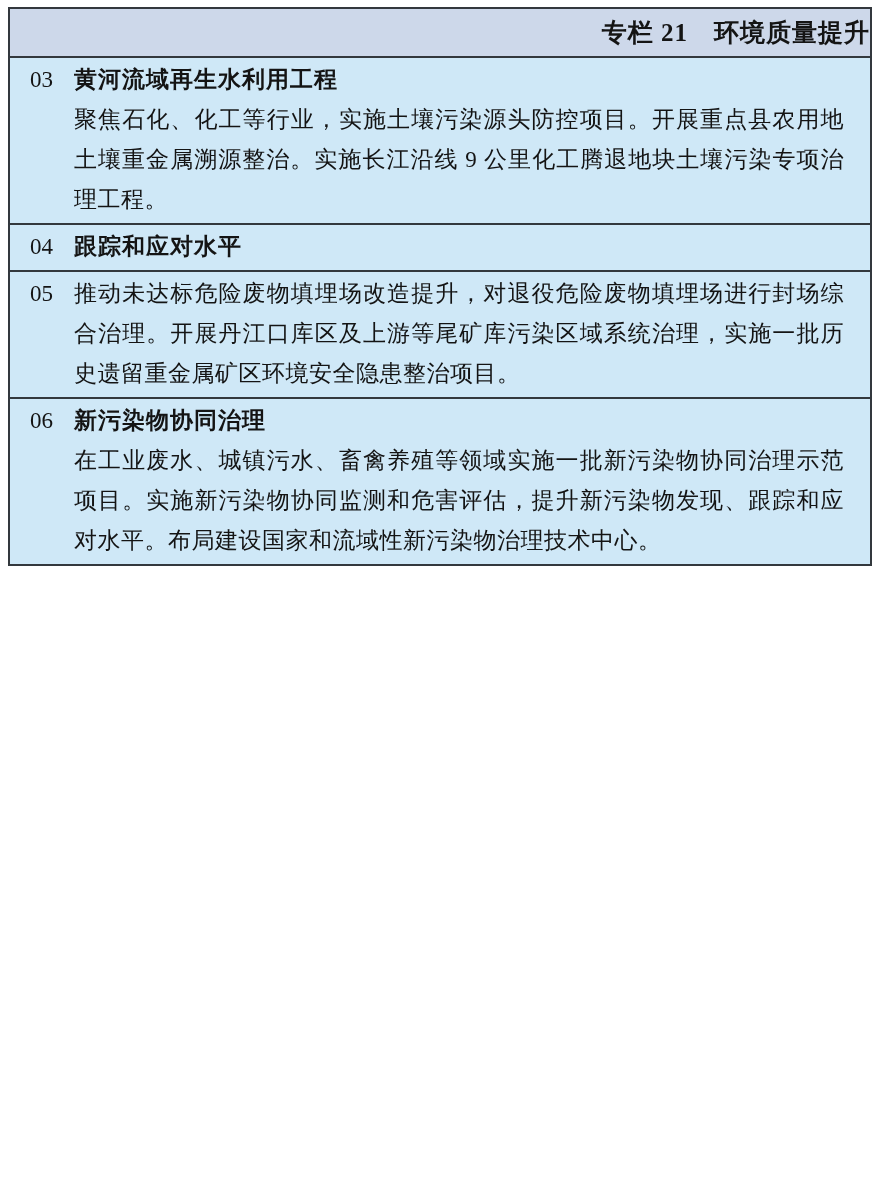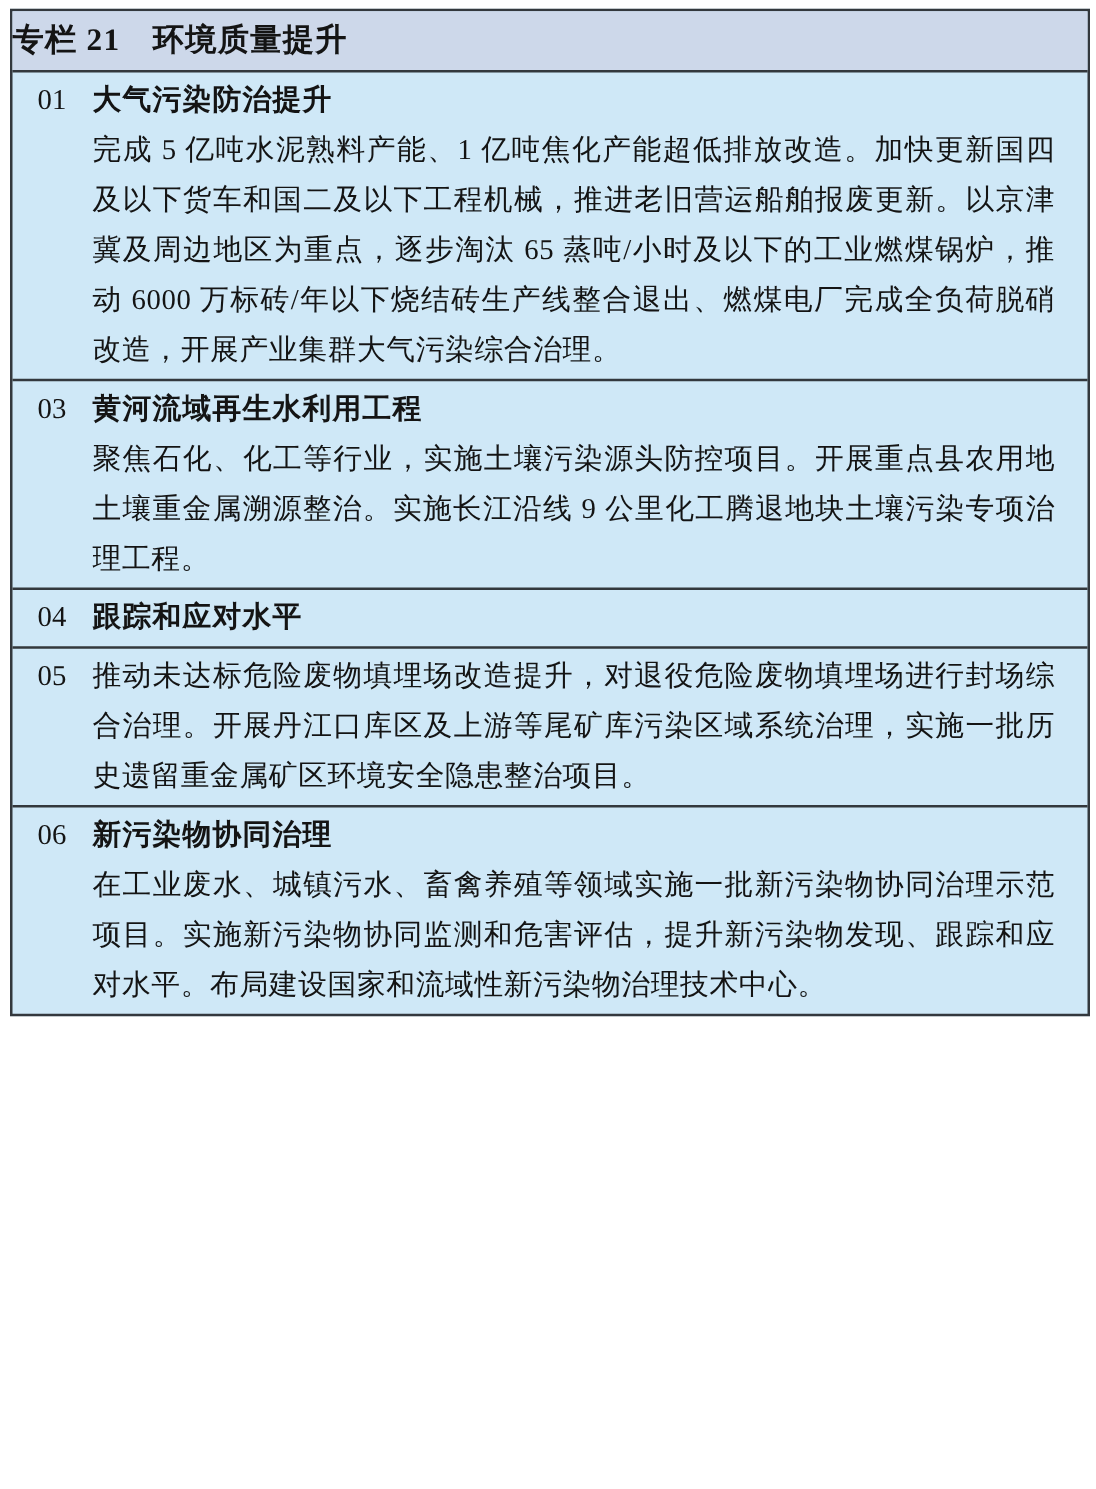--- a/index.html
+++ b/index.html
@@ -21,21 +21,21 @@
     position: absolute;
     left: 8px; top: 7px;
     width: 864px;
     border: 2px solid var(--border-c);
     background: var(--body-bg);
   }
   .panel-header {
     height: 47px;
     line-height: 47px;
     background: var(--header-bg);
-    text-align: left;
+    text-align: right;
     font-size: 25px;
     font-weight: 700;
     letter-spacing: 1px;
   }
   .row {
     position: relative;
     border-top: 2px solid var(--border-c);
     padding: 2px 26px 3px 64px;
   }
   .row .num {
@@ -60,25 +60,20 @@
   }
 </style>
 </head>
 <body>
 
 <div class="panel">
   <div class="panel-header">
     <span>专栏 21　环境质量提升</span>
   </div>
   <div id="sections">
-  <section class="row">
-    <span class="num">01</span>
-    <div class="heading">大气污染防治提升</div>
-    <div class="body">完成 5 亿吨水泥熟料产能、1 亿吨焦化产能超低排放改造。加快更新国四及以下货车和国二及以下工程机械，推进老旧营运船舶报废更新。以京津冀及周边地区为重点，逐步淘汰 65 蒸吨/小时及以下的工业燃煤锅炉，推动 6000 万标砖/年以下烧结砖生产线整合退出、燃煤电厂完成全负荷脱硝改造，开展产业集群大气污染综合治理。</div>
-  </section>
 
 
   <section class="row">
     <span class="num">03</span>
     <div class="heading">黄河流域再生水利用工程</div>
     <div class="body">聚焦石化、化工等行业，实施土壤污染源头防控项目。开展重点县农用地土壤重金属溯源整治。实施长江沿线 9 公里化工腾退地块土壤污染专项治理工程。</div>
   </section>
 
   <section class="row">
     <span class="num">04</span>

